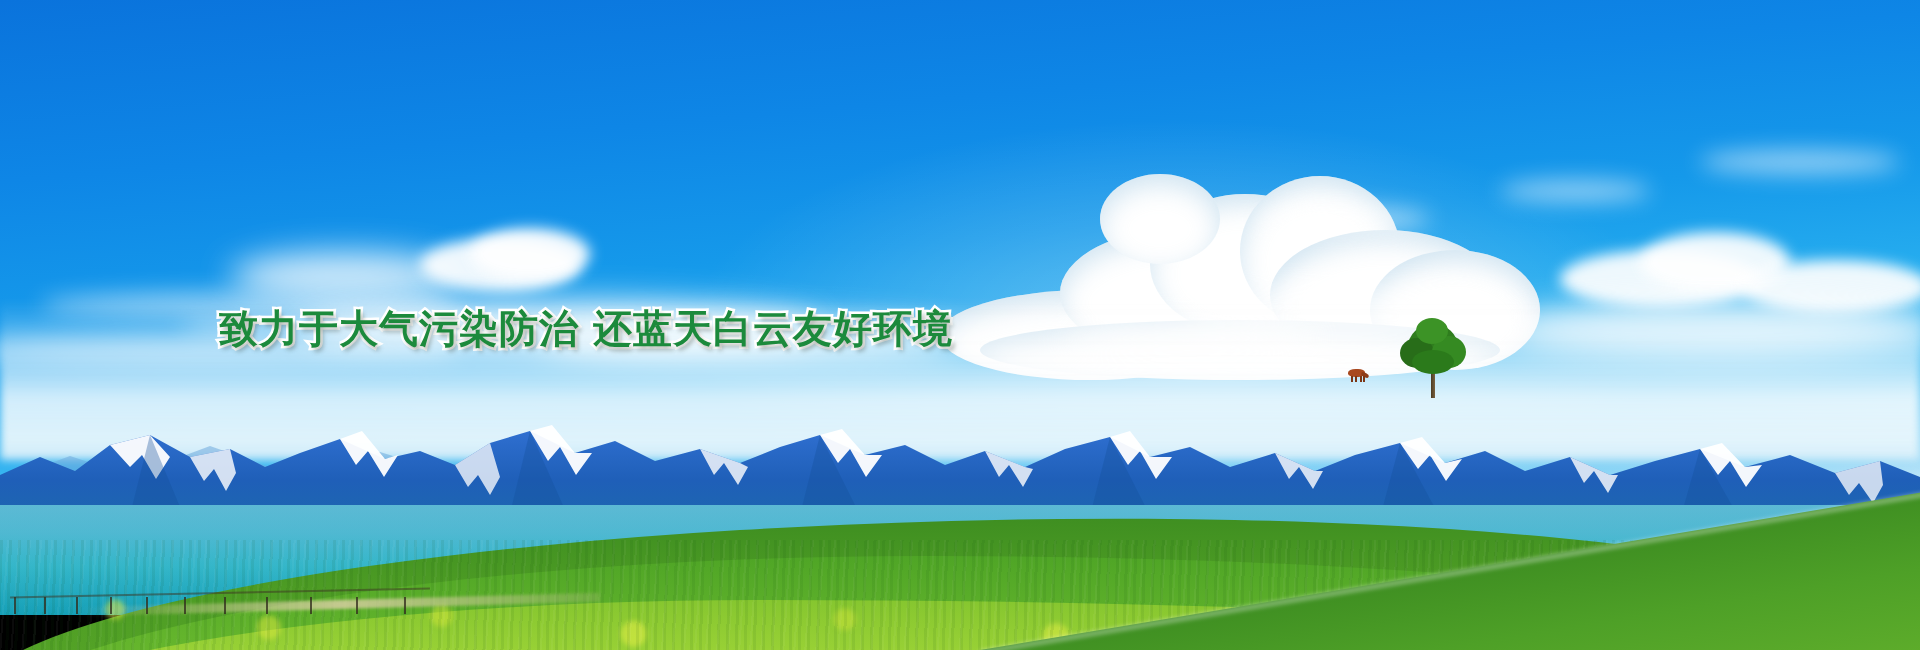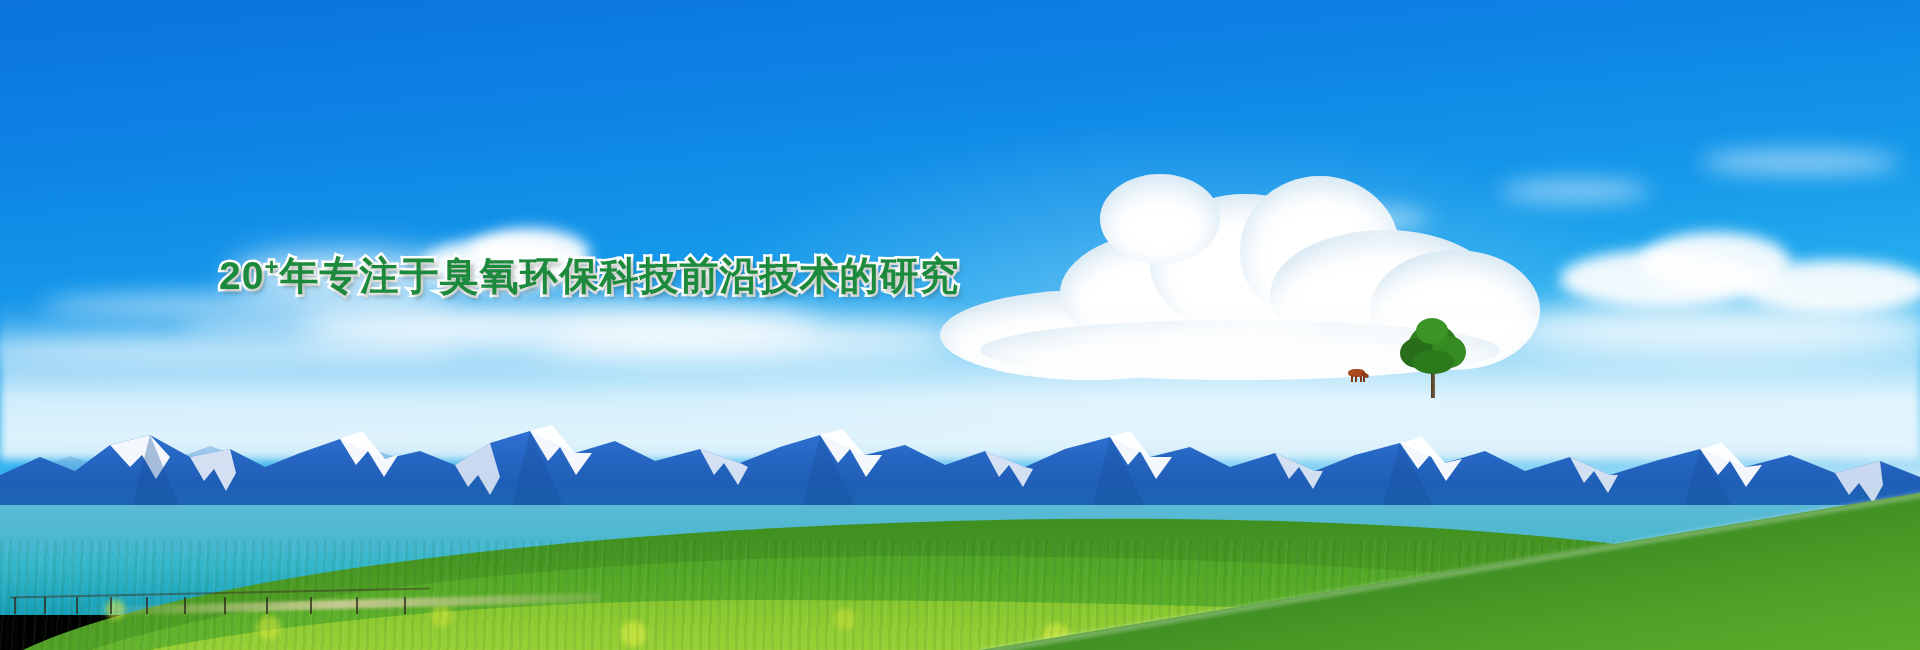--- a/index.html
+++ b/index.html
@@ -299,19 +299,19 @@
     <div class="head"></div>
     <div class="leg" style="left:3px;"></div>
     <div class="leg" style="left:7px;"></div>
     <div class="leg" style="left:12px;"></div>
     <div class="leg" style="left:15px;"></div>
   </div>
 
   <div class="textblock">
 
 
-    <div class="tagline tagline-1">
-      <span>20</span><span class="sup">+</span><span>年专注于臭氧环保科技前沿技术的研究</span>
+
+    <div class="tagline tagline-2">
+      <span>致力于大气污染防治</span><span class="gapword">还蓝天白云友好环境</span>
     </div>
 
-
   </div>
 </div>
 
 </body></html>

